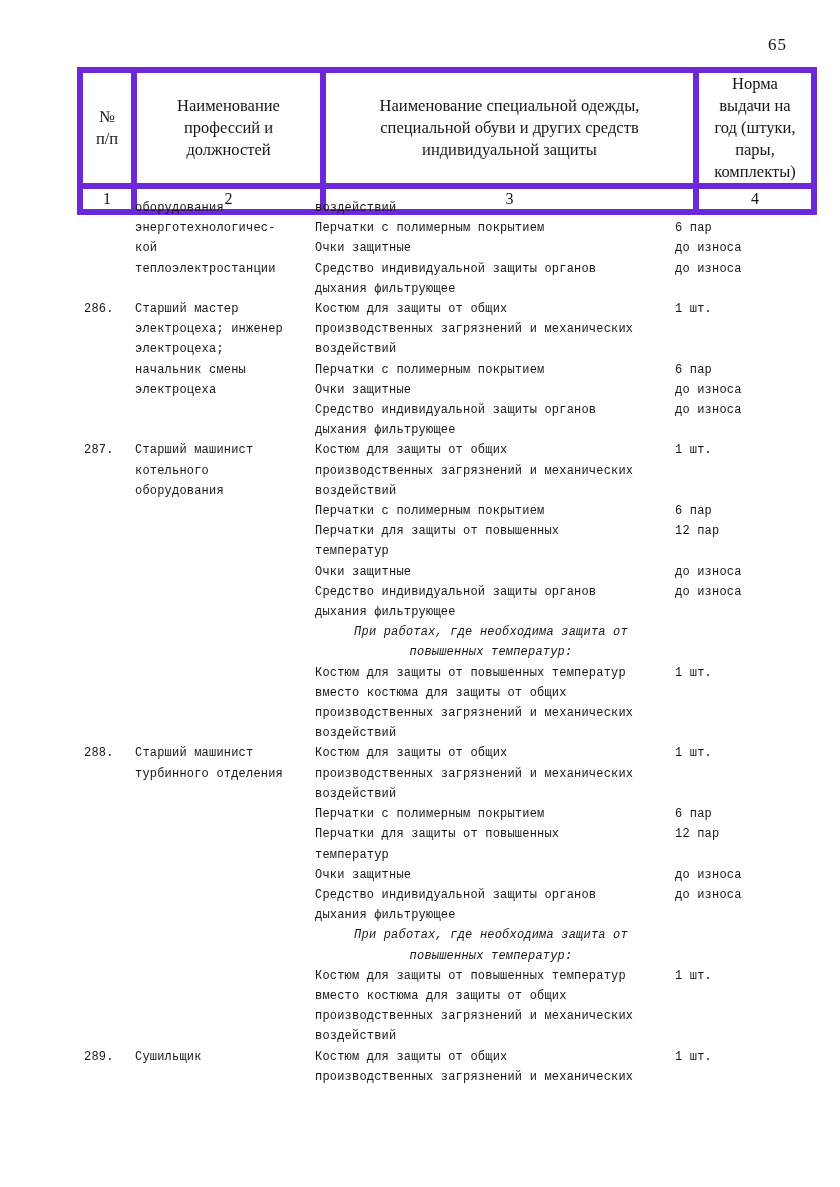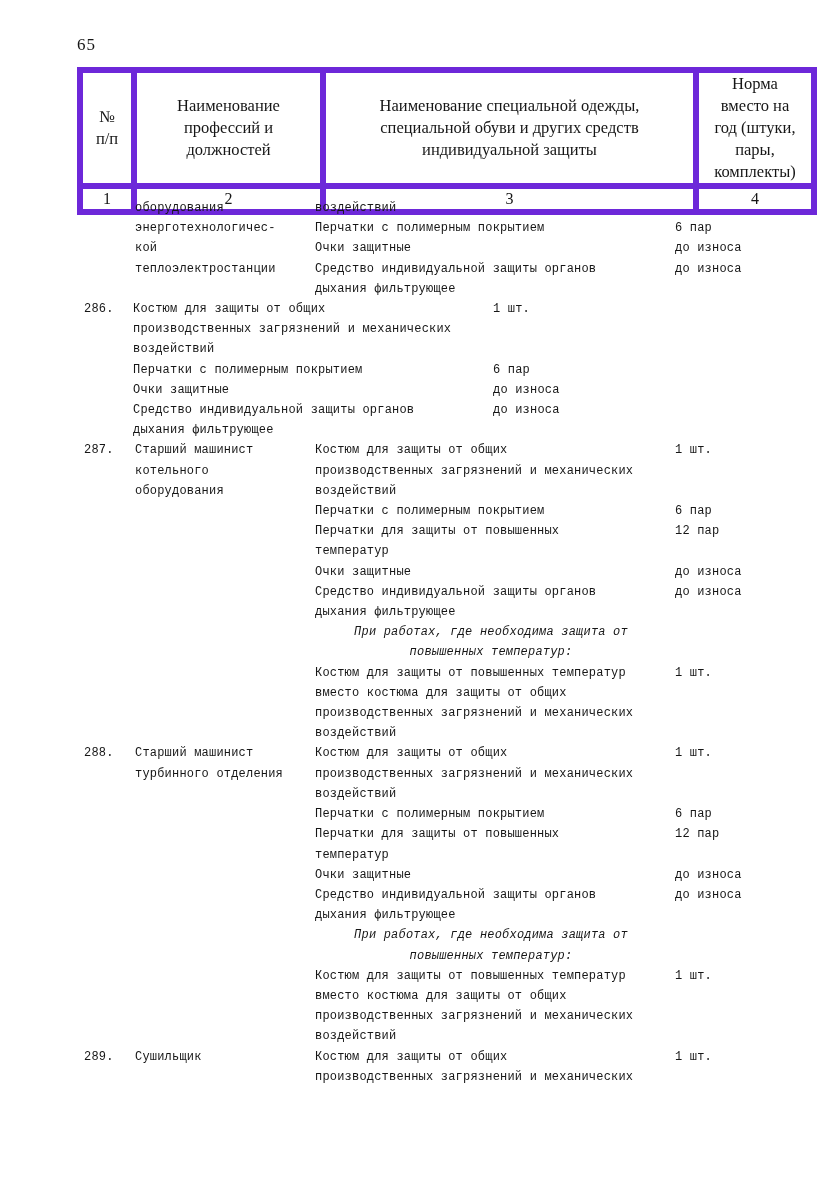--- a/index.html
+++ b/index.html
@@ -11,21 +11,21 @@
     background: #ffffff;
     font-family: "Liberation Serif", "DejaVu Serif", serif;
     color: #161616;
     overflow: hidden;
   }
   .page-number {
     position: absolute;
     top: 35px;
     left: 77px;
     width: 710px;
-    text-align: left;
+    text-align: right;
     font-size: 17px;
     letter-spacing: 1px;
   }
   
   table.doc-table {
     position: absolute;
     top: 67px;
     left: 77px;
     width: 711px;
     border-collapse: collapse;
@@ -100,21 +100,21 @@
             <div class="tl">профессий и</div>
             <div class="tl">должностей</div>
           </th>
         <th class="h-col3">
             <div class="tl">Наименование специальной одежды,</div>
             <div class="tl">специальной обуви и других средств</div>
             <div class="tl">индивидуальной защиты</div>
           </th>
         <th class="h-col4">
             <div class="tl">Норма</div>
-            <div class="tl">вместо на</div>
+            <div class="tl">выдачи на</div>
             <div class="tl">год (штуки,</div>
             <div class="tl">пары,</div>
             <div class="tl">комплекты)</div>
           </th>
       </tr>
       <tr class="nums-row">
         <td>1</td>
         <td>2</td>
         <td>3</td>
         <td>4</td>
@@ -154,20 +154,27 @@
             <div class="i-text">
               <div class="tl">Средство индивидуальной защиты органов</div>
               <div class="tl">дыхания фильтрующее</div>
             </div>
             <div class="i-norm">до износа</div>
           </div>
         </div>
       </div>
       <div class="row">
         <div class="c-num">286.</div>
+        <div class="c-prof">
+          <div class="tl">Старший мастер</div>
+          <div class="tl">электроцеха; инженер</div>
+          <div class="tl">электроцеха;</div>
+          <div class="tl">начальник смены</div>
+          <div class="tl">электроцеха</div>
+        </div>
         <div class="c-items">
           <div class="item">
             <div class="i-text">
               <div class="tl">Костюм для защиты от общих</div>
               <div class="tl">производственных загрязнений и механических</div>
               <div class="tl">воздействий</div>
             </div>
             <div class="i-norm">1 шт.</div>
           </div>
           <div class="item">

